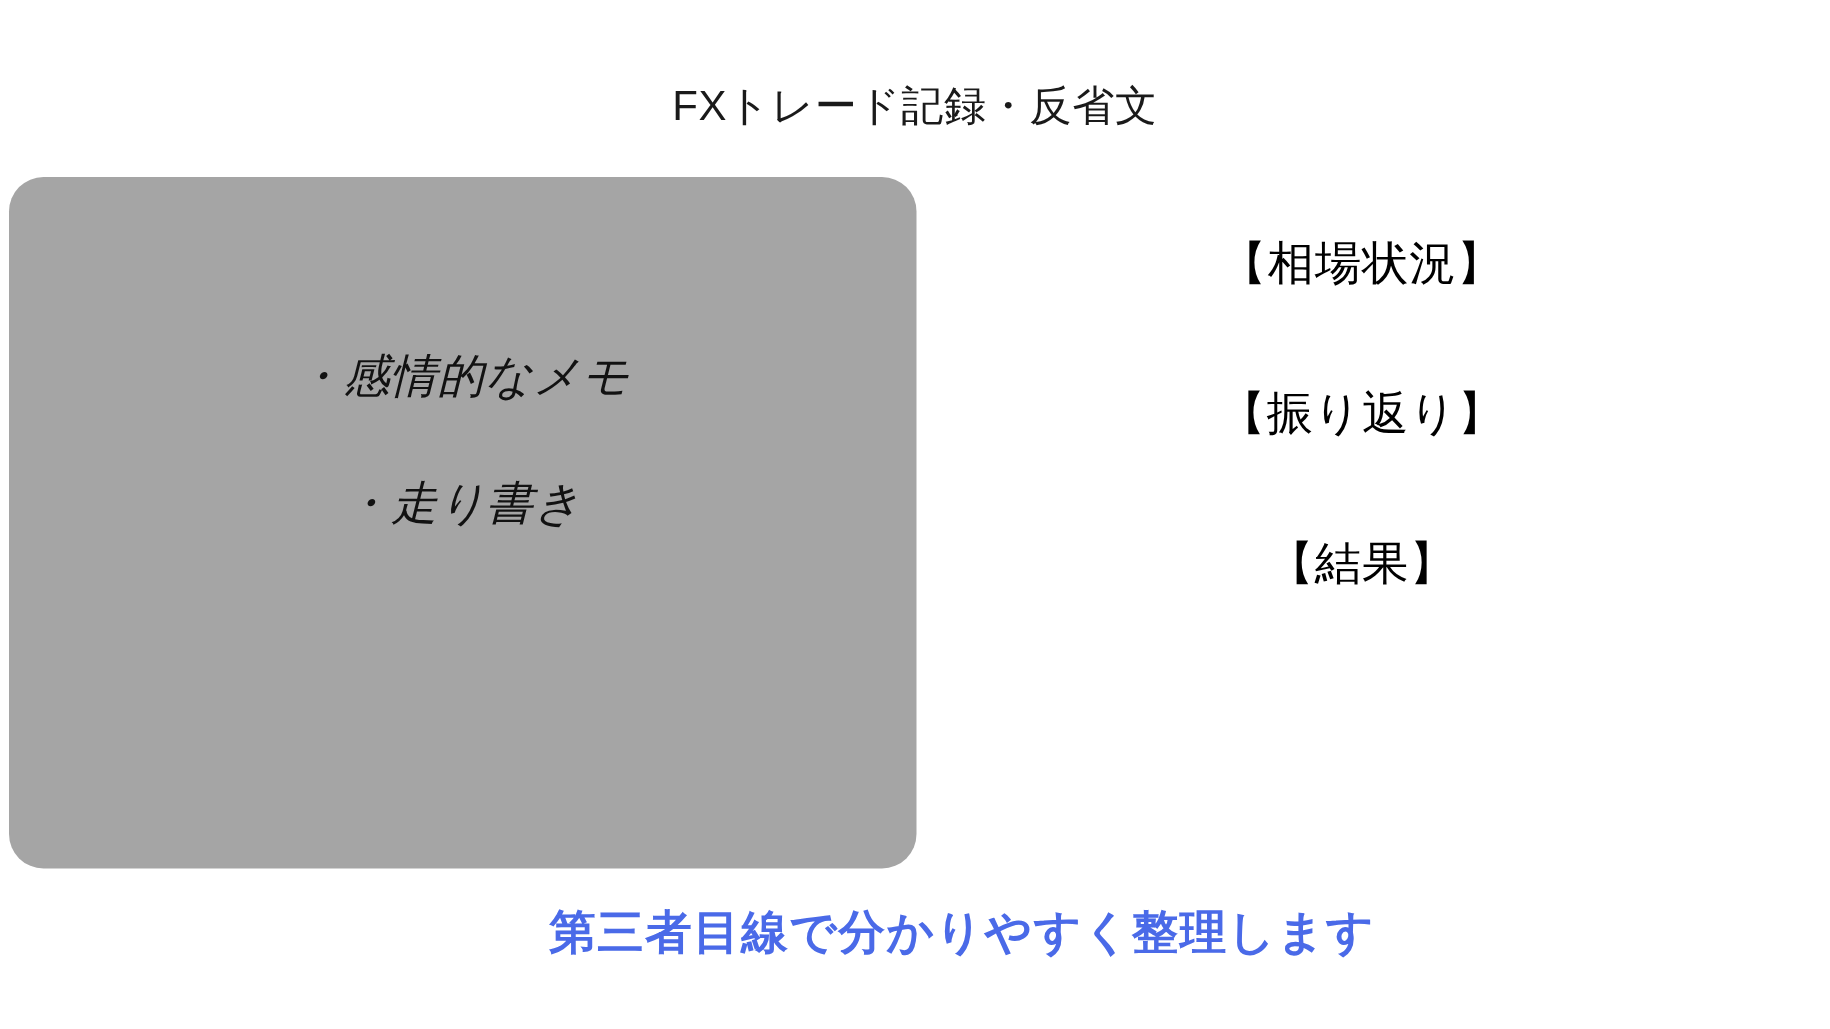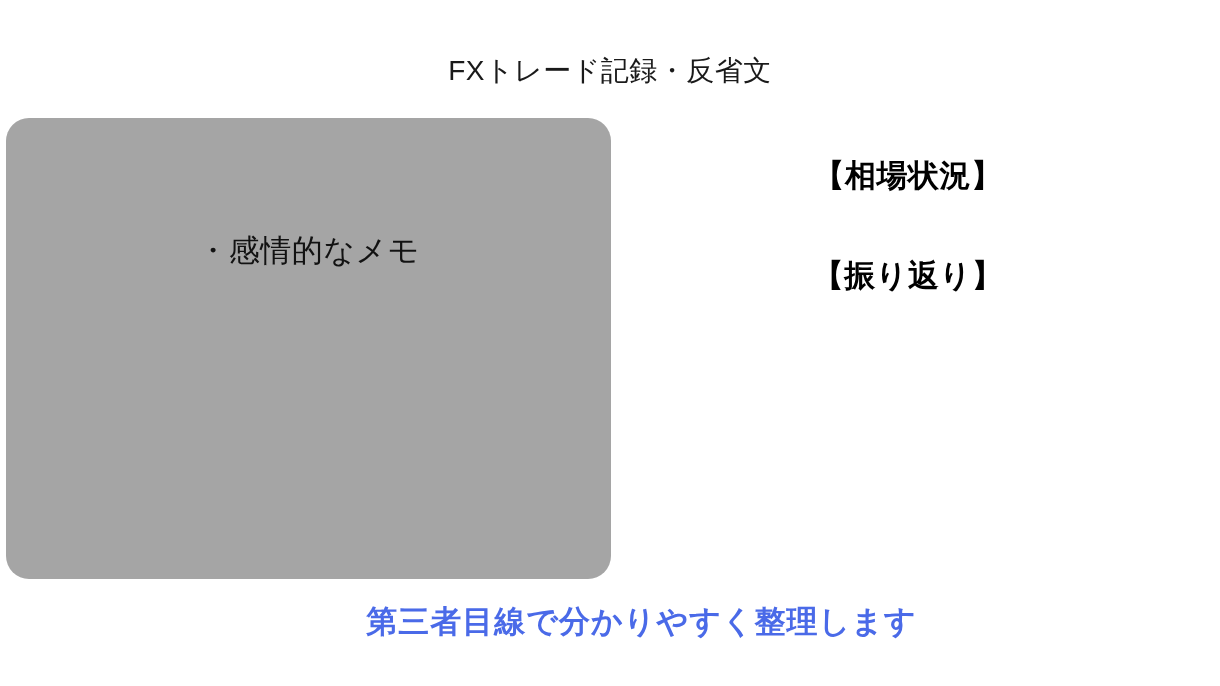--- a/index.html
+++ b/index.html
@@ -57,37 +57,38 @@
     gap: 43px;
   }
   .note-item {
     font-size: 31px;
     line-height: 42px;
     font-weight: 400;
     color: #121212;
     text-align: center;
     white-space: nowrap;
     letter-spacing: 0.5px;
+    font-style: italic;
   }
 
   
   #structured-labels {
     position: absolute;
     left: 783px;
     top: 154px;
     width: 250px;
     display: flex;
     flex-direction: column;
     align-items: center;
     gap: 56px;
   }
   .structured-label {
     font-size: 31px;
     line-height: 44px;
-    font-weight: 700;
+    font-weight: 400;
     color: #000000;
     text-align: center;
     white-space: nowrap;
     letter-spacing: 0.5px;
   }
 
   
   #caption-highlight {
     position: absolute;
     left: 0;
@@ -105,23 +106,25 @@
 </head>
 <body>
 
 <div id="slide">
 
   <div id="slide-title">FXトレード記録・反省文</div>
 
   <div id="messy-notes-panel">
     <div id="messy-notes-list">
       <div class="note-item">・感情的なメモ</div>
+      <div class="note-item">・走り書き</div>
     </div>
   </div>
 
   <div id="structured-labels">
     <div class="structured-label">【相場状況】</div>
     <div class="structured-label">【振り返り】</div>
+    <div class="structured-label">【結果】</div>
   </div>
 
   <div id="caption-highlight">第三者目線で分かりやすく整理します</div>
 
 </div>
 
 </body></html>

